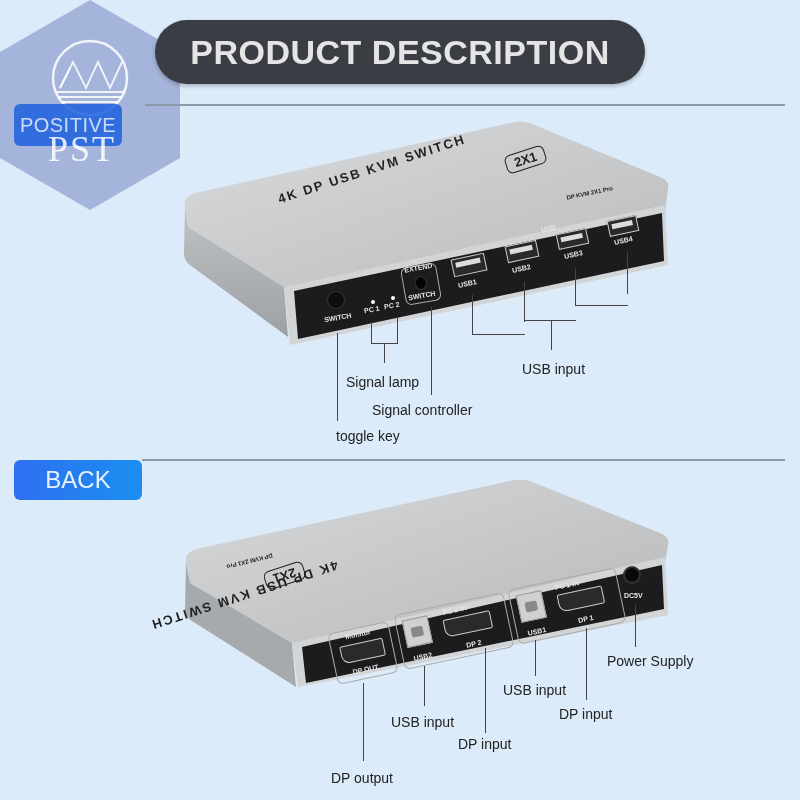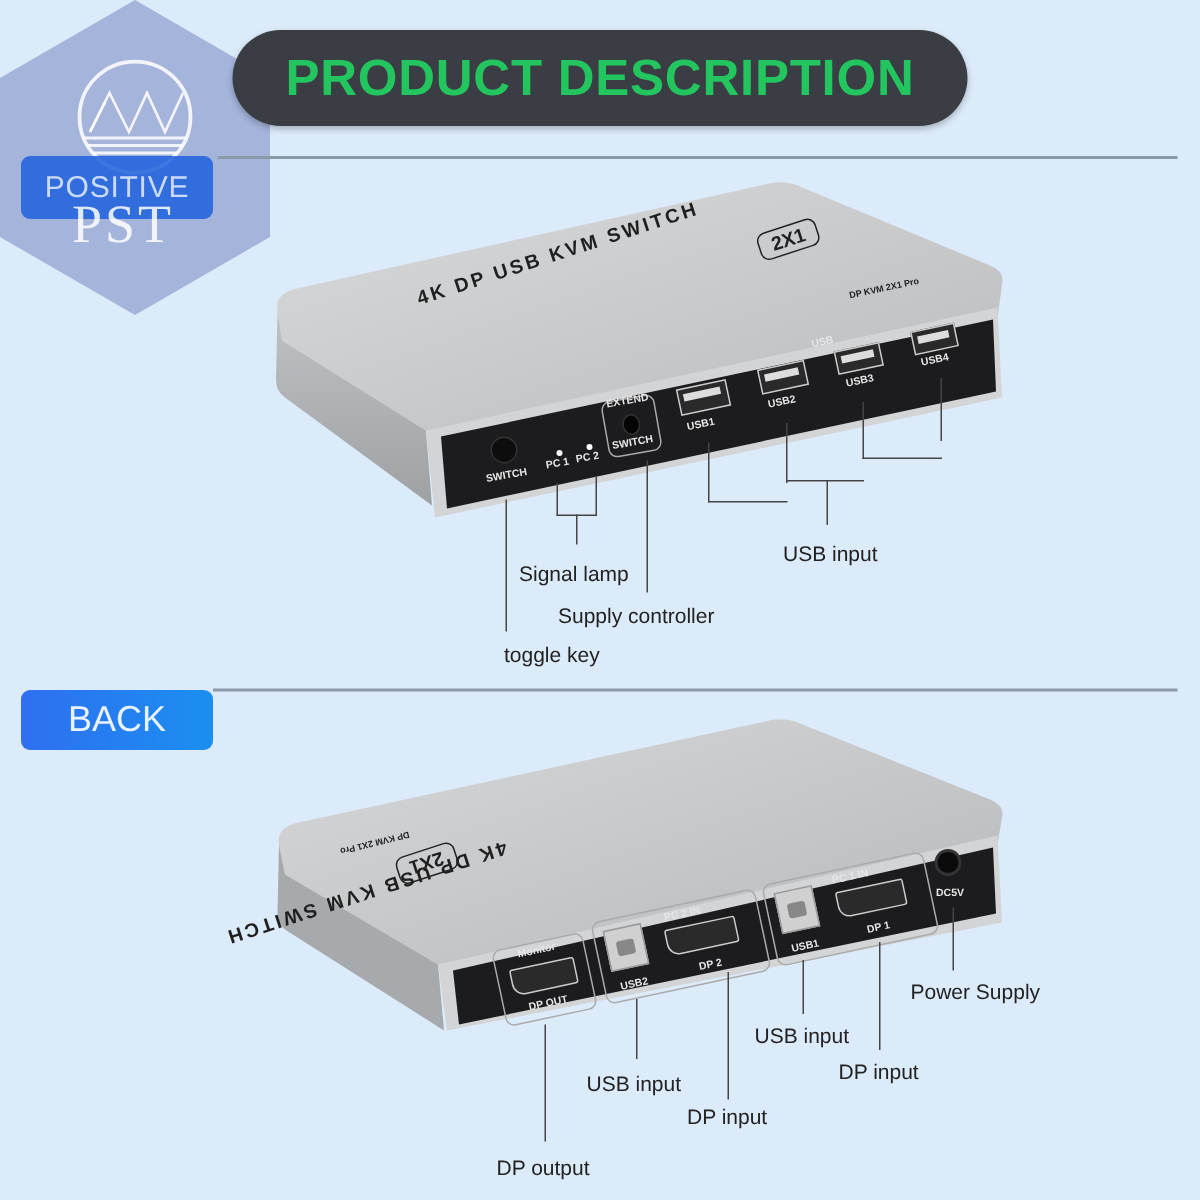--- a/index.html
+++ b/index.html
@@ -11,32 +11,32 @@
     color: #222;
   }
   .abs { position: absolute; }
 
   
   .title-pill {
     left: 155px; top: 20px; width: 490px; height: 64px;
     background: #3a3e44;
     border-radius: 32px;
     display: flex; align-items: center; justify-content: center;
-    color: #22c55e; font-weight: bold; font-size: 34px; letter-spacing: 0.5px;
+    color: #e5e5e5; font-weight: bold; font-size: 34px; letter-spacing: 0.5px;
     box-shadow: 0 2px 4px rgba(0,0,0,0.25);
   }
 
   .divider { height: 1.5px; background: #8b9aa8; }
 
   
   .logo-hex {
     left: 0; top: 0; width: 180px; height: 210px;
   }
   .positive-badge {
-    left: 14px; top: 104px; width: 128px; height: 42px;
+    left: 14px; top: 104px; width: 108px; height: 42px;
     background: rgba(28, 96, 220, 0.85);
     border-radius: 6px;
     color: rgba(220,230,255,0.9);
     font-size: 20px;
     display: flex; align-items: center; justify-content: center;
     letter-spacing: 0.5px;
   }
   .pst-text {
     left: 48px; top: 128px; width: 90px;
     font-family: "Liberation Serif", serif;
@@ -157,21 +157,21 @@
 <div class="abs vline" style="left:524px; top:282px; height:40px;"></div>
 <div class="abs vline" style="left:575px; top:268px; height:38px;"></div>
 <div class="abs vline" style="left:627px; top:252px; height:42px;"></div>
 <div class="abs hline" style="left:472px; top:334px; width:53px;"></div>
 <div class="abs hline" style="left:575px; top:305px; width:53px;"></div>
 <div class="abs hline" style="left:524px; top:320px; width:52px;"></div>
 <div class="abs vline" style="left:551px; top:320px; height:30px;"></div>
 
 <div class="abs label" style="left:346px; top:374px;">Signal lamp</div>
 <div class="abs label" style="left:522px; top:361px;">USB input</div>
-<div class="abs label" style="left:372px; top:402px;">Supply controller</div>
+<div class="abs label" style="left:372px; top:402px;">Signal controller</div>
 <div class="abs label" style="left:304px; top:428px;margin-left:32px;">toggle key</div>
 
 <div class="abs back-badge">
   <span>BACK</span>
 </div>
 <div class="abs divider" style="left:142px; top:459px; width:643px;"></div>
 
 <svg class="abs" style="left:180px; top:475px;" width="500" height="215" viewBox="0 0 500 215">
   <defs>
     <linearGradient id="topG2" x1="0" y1="0" x2="1" y2="1">

